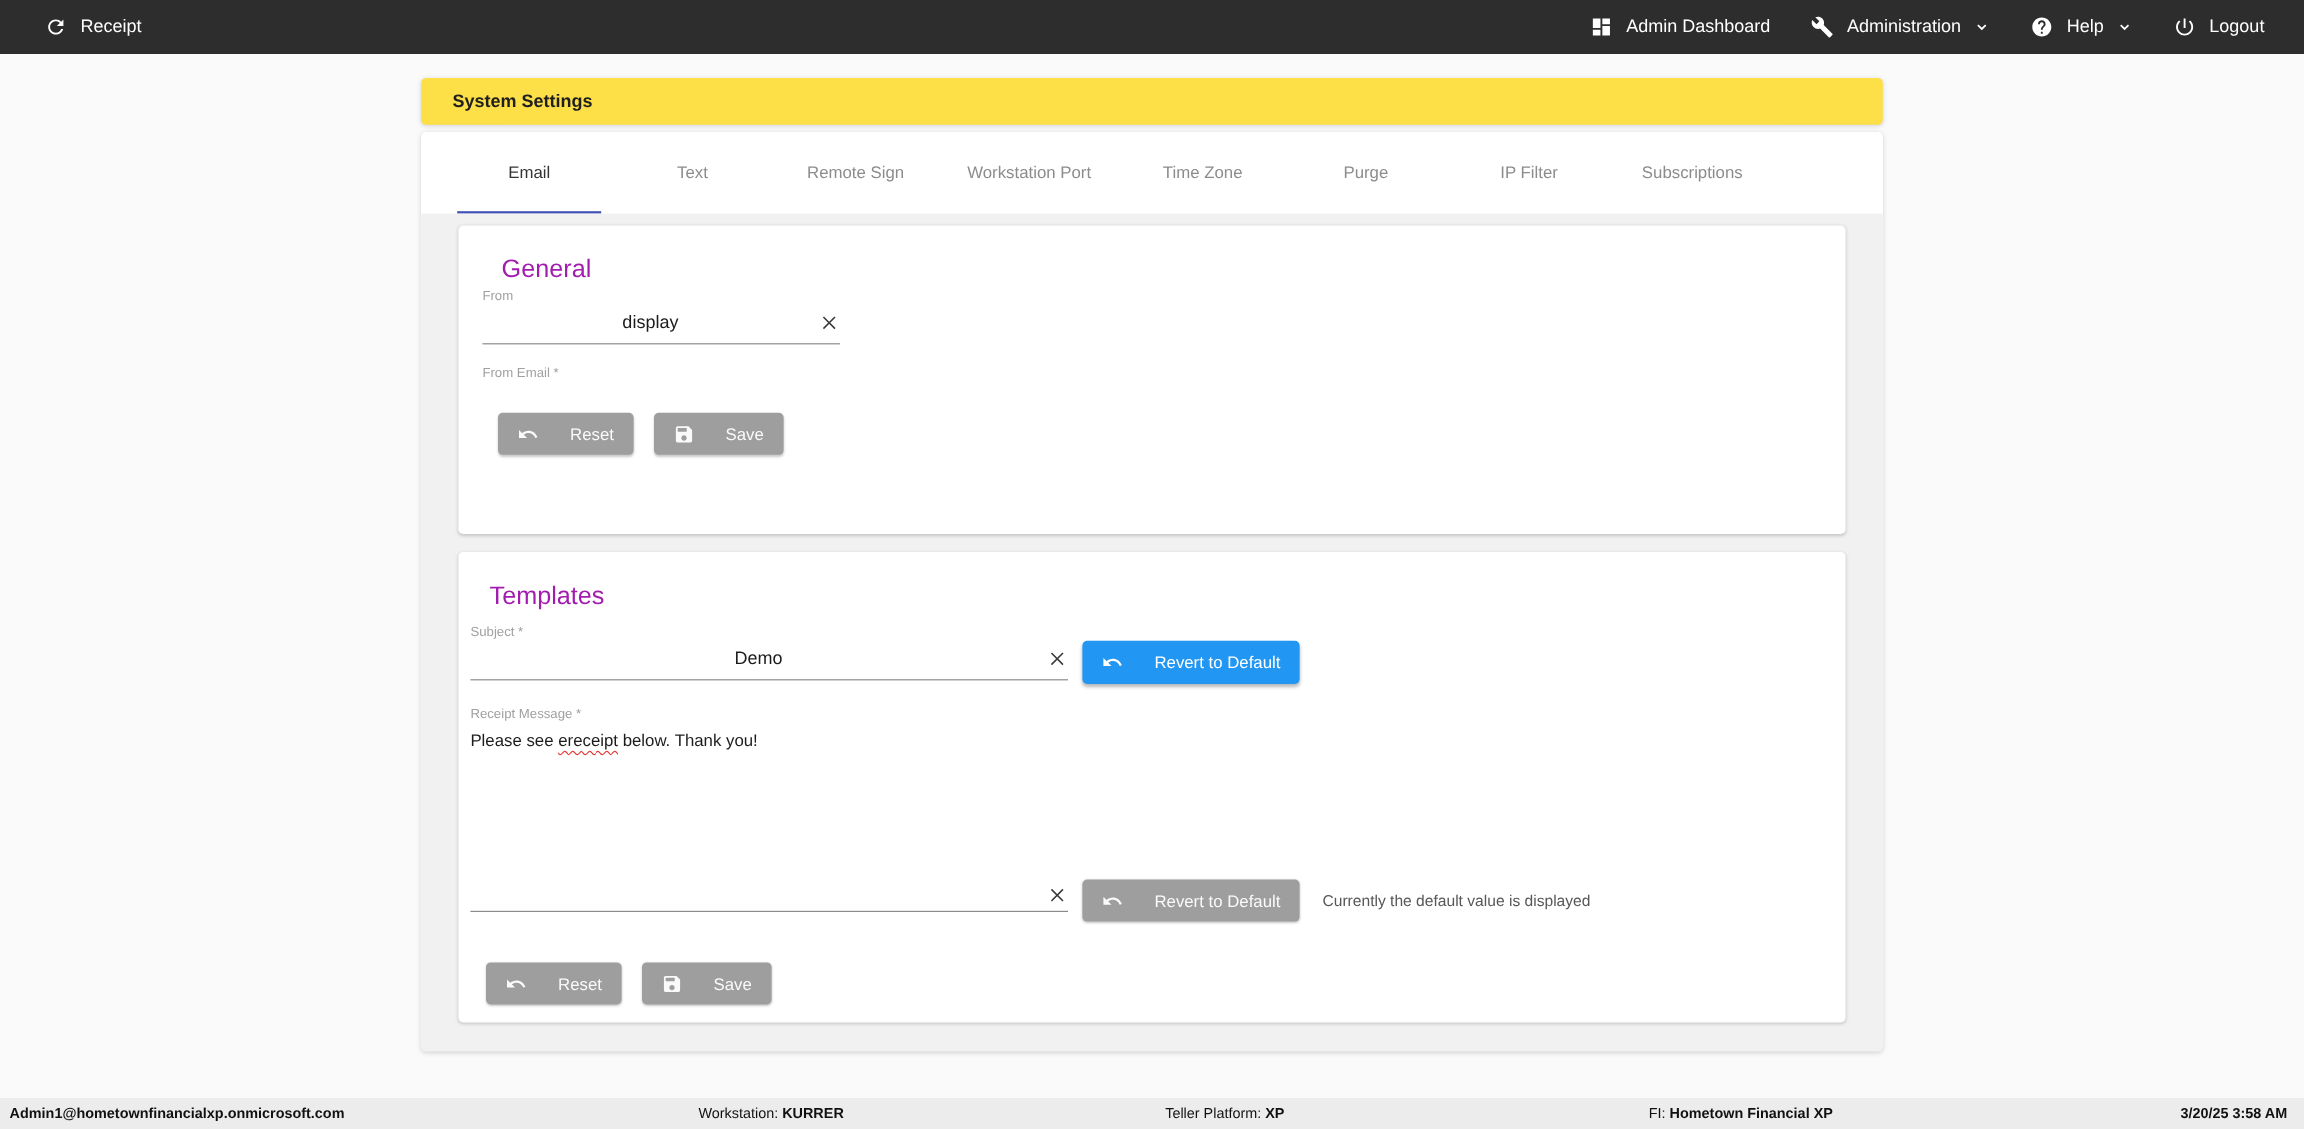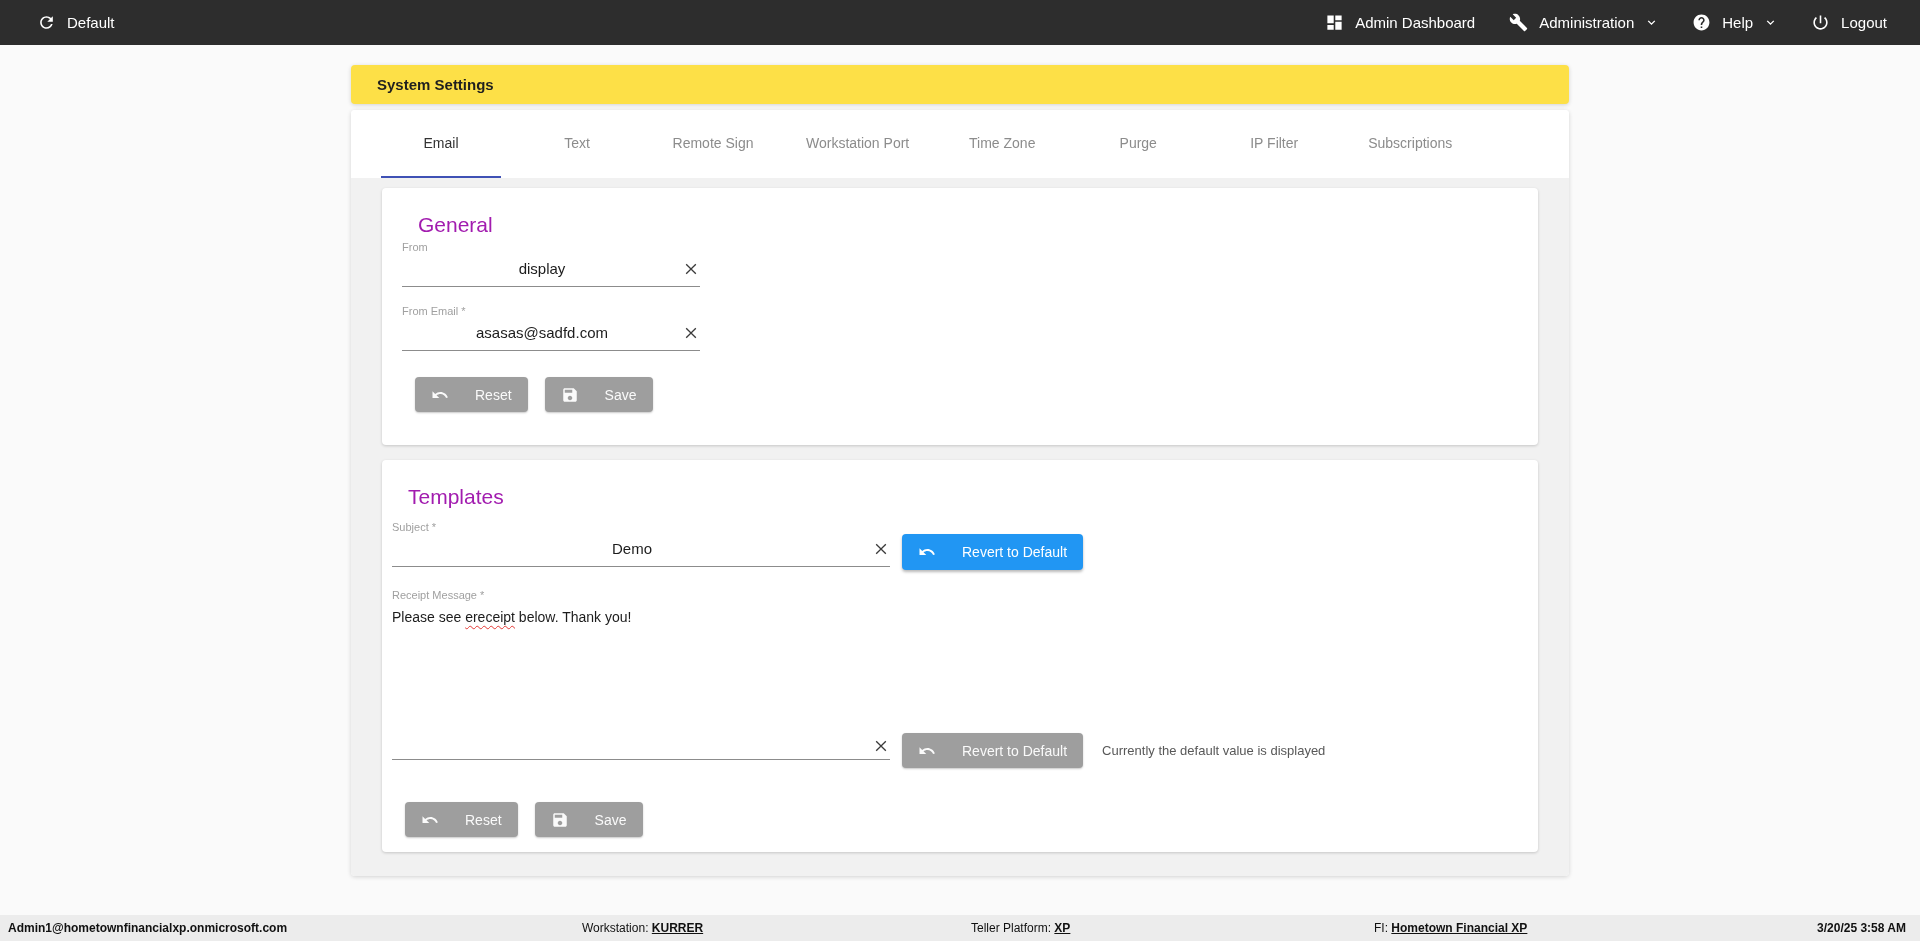--- a/index.html
+++ b/index.html
@@ -14,21 +14,21 @@
   .topbar-left { display:flex; align-items:center; padding-left:37px; }
   .topbar-right { margin-left:auto; display:flex; align-items:center; gap:34px; padding-right:33px; }
   .tb-item { display:flex; align-items:center; gap:11px; cursor:pointer; color:#fff; }
   .tb-item svg { width:19px; height:19px; fill:#fff; flex:none; }
   .tb-item .chev { width:13px; height:13px; fill:none; stroke:#fff; stroke-width:2.6; }
 
   
   .footer { position:absolute; bottom:0; left:0; width:1920px; height:26px;
     background:#ececec; font-size:12px; color:#111; line-height:26px; }
   .footer .f-item { position:absolute; white-space:nowrap; }
-  .footer b { font-weight:700;text-decoration:underline; }
+  .footer b { font-weight:700; }
   .f-user { left:8px; font-weight:700; }
   .f-ws { left:582px; }
   .f-tp { left:971px; }
   .f-fi { left:1374px; }
   .f-dt { right:14px; font-weight:700; }
 
   
   .title-card { position:absolute; left:351px; top:65px; width:1218px; height:39px;
     background:#fde047; border-radius:4px; box-shadow:0 1px 4px rgba(0,0,0,.16);
     display:flex; align-items:center; padding-left:26px;
@@ -90,21 +90,21 @@
 <body>
 
 <div class="screen">
 
   <div class="topbar">
     <div class="topbar-left">
       <div class="tb-item">
         <svg viewBox="0 0 24 24">
             <path d="M17.65 6.35C16.2 4.9 14.21 4 12 4c-4.42 0-7.99 3.58-8 8s3.58 8 8 8c3.73 0 6.84-2.55 7.73-6h-2.08c-.82 2.33-3.04 4-5.65 4-3.31 0-6-2.69-6-6s2.69-6 6-6c1.66 0 3.14.69 4.22 1.78L13 11h7V4l-2.35 2.35z"></path>
           </svg>
-        <span>Default</span>
+        <span>Receipt</span>
       </div>
     </div>
     <div class="topbar-right">
       <div class="tb-item">
         <svg viewBox="0 0 24 24">
             <path d="M3 13h8V3H3v10zm0 8h8v-6H3v6zm10 0h8V11h-8v10zm0-18v6h8V3h-8z"></path>
           </svg>
         <span>Admin Dashboard</span>
       </div>
       <div class="tb-item">
@@ -178,28 +178,20 @@
             <button class="clear-btn">
               <svg viewBox="0 0 16 16">
                   <path d="M2.5 2.5 L13.5 13.5 M13.5 2.5 L2.5 13.5" fill="none"></path>
                 </svg>
             </button>
           </div>
         </div>
 
         <div class="field" style="margin-top:18px;">
           <div class="f-label">From Email *</div>
-          <div class="value-row">
-            <div class="f-value">asasas@sadfd.com</div>
-            <button class="clear-btn">
-              <svg viewBox="0 0 16 16">
-                  <path d="M2.5 2.5 L13.5 13.5 M13.5 2.5 L2.5 13.5" fill="none"></path>
-                </svg>
-            </button>
-          </div>
         </div>
 
         <div class="btn-row">
           <button class="btn btn-gray">
             <svg viewBox="0 0 24 24">
                 <path d="M12.5 8c-2.65 0-5.05.99-6.9 2.6L2 7v9h9l-3.62-3.62c1.39-1.16 3.16-1.88 5.12-1.88 3.54 0 6.55 2.31 7.6 5.5l2.37-.78C21.08 11.03 17.15 8 12.5 8z"></path>
               </svg>
             <span>Reset</span>
           </button>
           <button class="btn btn-gray">

